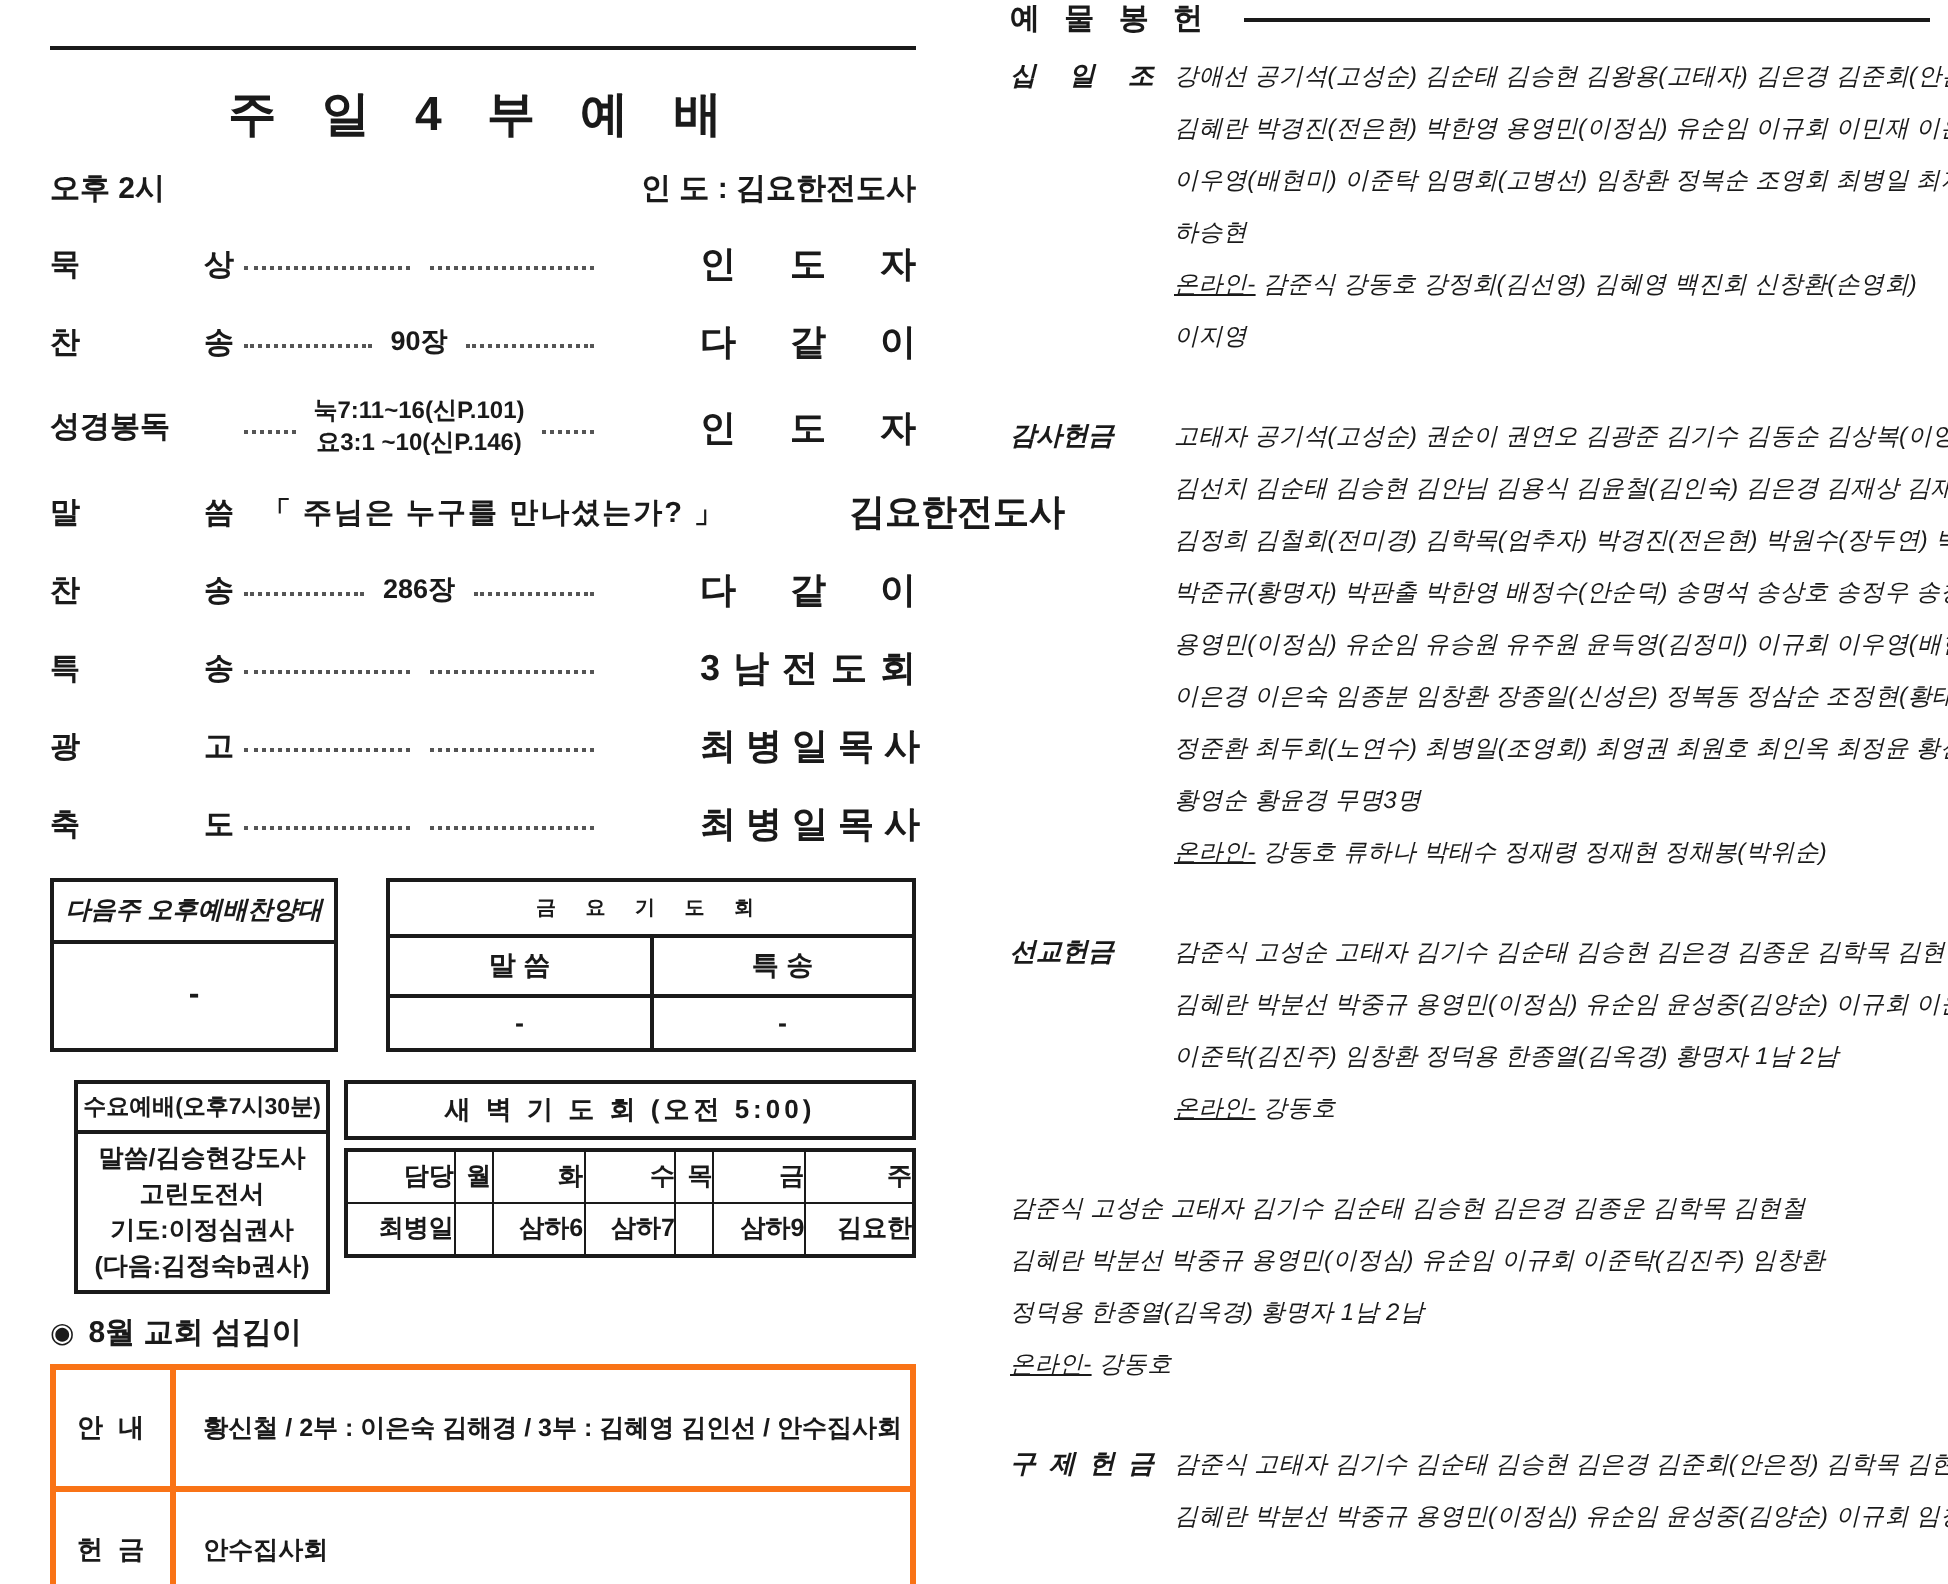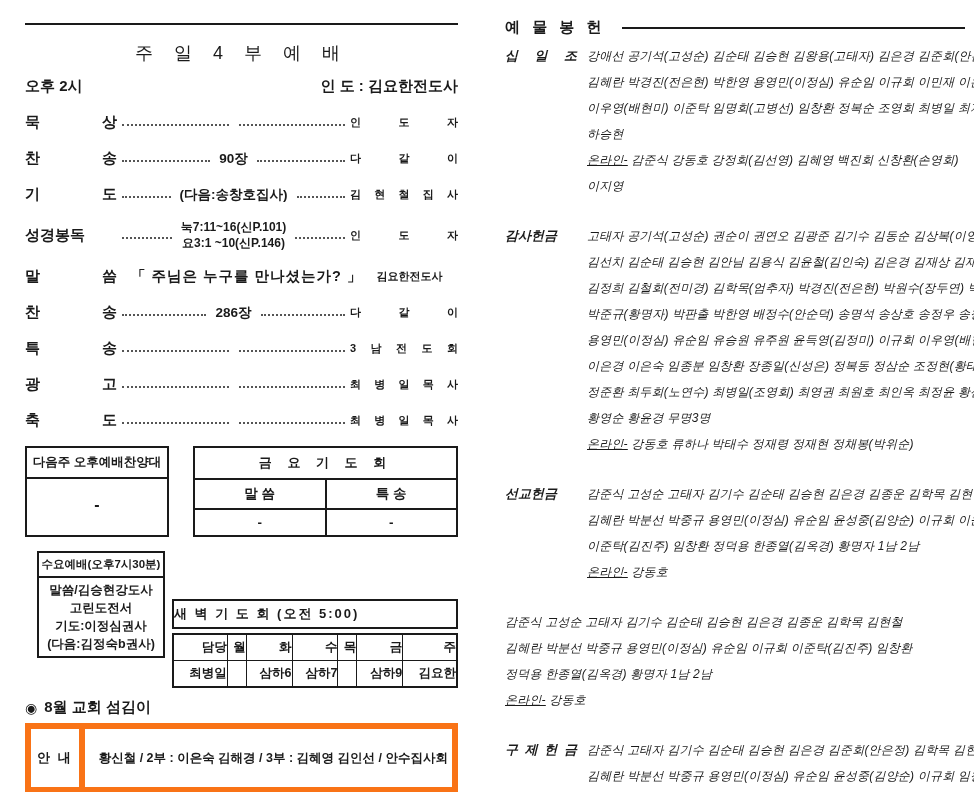--- a/index.html
+++ b/index.html
@@ -6,61 +6,61 @@
   body{
     width:974px;height:792px;background:#ffffff;color:#1a1a1a;
     font-family:"Liberation Sans","DejaVu Sans",sans-serif;
     position:relative;overflow:hidden;
   }
   .col-left{position:absolute;left:25px;top:0;width:433px;}
   .col-right{position:absolute;left:505px;top:0;width:460px;}
 
   
   .toprule{margin-top:23px;border-top:2px solid #1a1a1a;height:0;}
-  .title{margin:16px 0 0 0;text-align:center;font-size:18px;font-weight:normal;letter-spacing:8px;}
+  .title{margin:16px 0 0 0;text-align:center;font-size:24px;font-weight:bold;letter-spacing:8px;}
   .meta{margin-top:12px;display:flex;justify-content:space-between;font-size:15px;font-weight:bold;}
   .order{margin-top:16px;}
   .orow{display:flex;align-items:center;min-height:21px;margin-bottom:15px;}
   .o-label{width:92px;font-size:15px;font-weight:bold;text-align:justify;text-align-last:justify;white-space:nowrap;flex:0 0 auto;}
-  .o-right{width:108px;font-size:11px;font-weight:bold;text-align:justify;text-align-last:justify;white-space:nowrap;flex:0 0 auto;}
+  .o-right{width:108px;font-size:18px;font-weight:bold;text-align:justify;text-align-last:justify;white-space:nowrap;flex:0 0 auto;margin-left:48px;}
   .dots{flex:1 1 0;border-bottom:2px dotted #555;height:0;margin:0 5px;position:relative;top:2px;}
   .o-center{font-size:13.5px;font-weight:bold;padding:0 4px;white-space:nowrap;flex:0 0 auto;}
   .o-center:empty{display:none;}
   .o-center.scripture{font-size:12px;line-height:1.3;text-align:center;}
   .o-center.sermon{font-size:14.5px;letter-spacing:1px;}
 
   .boxes1{margin-top:12px;display:flex;gap:24px;}
   .boxA{width:140px;border:2px solid #1a1a1a;flex:0 0 auto;}
-  .boxA-h{border-bottom:2px solid #1a1a1a;font-size:12.5px;font-weight:bold;text-align:center;padding:6px 0;white-space:nowrap;}
+  .boxA-h{border-bottom:2px solid #1a1a1a;font-size:12.5px;font-weight:bold;text-align:center;padding:6px 0;white-space:nowrap;font-style:italic;}
   .boxA-b{height:52px;display:flex;align-items:center;justify-content:center;font-weight:bold;}
   .boxB{flex:1 1 auto;border:2px solid #1a1a1a;}
-  .boxB-h{border-bottom:2px solid #1a1a1a;font-size:13px;font-weight:bold;text-align:center;padding:6px 0;letter-spacing:6px;}
+  .boxB-h{border-bottom:2px solid #1a1a1a;font-size:10px;font-weight:bold;text-align:center;padding:6px 0;letter-spacing:6px;}
   .boxB-row{display:flex;}
   .boxB-row > div{flex:1 1 0;text-align:center;font-size:13.5px;font-weight:bold;padding:5px 0;}
   .boxB-row > div:first-child{border-right:2px solid #1a1a1a;}
   .boxB-row.hdr{border-bottom:2px solid #1a1a1a;}
 
   .row2{margin-top:14px;display:flex;gap:7px;align-items:flex-start;padding-left:12px;}
   .boxC{width:124px;border:2px solid #1a1a1a;flex:0 0 auto;}
   .boxC-h{border-bottom:2px solid #1a1a1a;font-size:11.5px;font-weight:bold;text-align:center;padding:4px 0;white-space:nowrap;}
   .boxC-b{padding:3px 0;font-size:12.5px;font-weight:bold;text-align:center;line-height:18px;white-space:nowrap;}
   .boxD{flex:1 1 auto;}
-  .boxD-title{border:2px solid #1a1a1a;text-align:left;font-size:13px;font-weight:bold;padding:4px 0;letter-spacing:2px;margin-bottom:4px;margin-top:48px;}
+  .boxD-title{border:2px solid #1a1a1a;text-align:center;font-size:13px;font-weight:bold;padding:4px 0;letter-spacing:2px;margin-bottom:4px;}
   table.dawn{width:100%;border-collapse:collapse;border:2px solid #1a1a1a;}
   table.dawn td{border:1px solid #1a1a1a;text-align:right;font-size:12.5px;font-weight:bold;padding:4px 0;height:17px;}
 
   .august{margin-top:10px;font-size:15px;font-weight:bold;display:flex;align-items:center;gap:7px;}
   .august .bullet{font-size:14px;}
   table.serve{width:100%;border-collapse:collapse;border:2px solid #1a1a1a;margin-top:6px;}
-  table.serve td{border:6px solid #f97316;font-size:13px;font-weight:bold;padding:20px 4px;height:18px;}
+  table.serve td{border:3px solid #f97316;font-size:13px;font-weight:bold;padding:20px 4px;height:18px;}
   table.serve td.lbl{width:58px;text-align:center;letter-spacing:2px;}
   table.serve td.val{padding-left:14px;white-space:nowrap;font-size:12.5px;}
 
   
-  .r-head{margin-top:18px;display:flex;align-items:center;text-align:center;}
+  .r-head{margin-top:0;display:flex;align-items:center;text-align:center;}
   .r-head .txt{font-size:15px;font-weight:bold;letter-spacing:4px;white-space:nowrap;}
   .r-head .line{flex:1 1 0;border-top:2px solid #1a1a1a;height:0;margin-left:16px;}
   .sec{display:flex;margin-top:6px;margin-bottom:24px;font-style:italic;}
   .sec-label{width:72px;flex:0 0 auto;font-size:13px;font-weight:bold;text-align:justify;text-align-last:justify;line-height:26px;white-space:nowrap;margin-right:10px;}
   .sec-body{flex:1 1 auto;}
   .sec-line{font-size:12px;line-height:26px;white-space:nowrap;letter-spacing:0.2px;}
   .online-label{text-decoration:underline;}
 </style>
 </head>
 <body>
@@ -81,27 +81,20 @@
 
       <div class="dots"></div>
       <div class="o-right">인 도 자</div>
     </div>
     <div class="orow">
       <div class="o-label">찬 송</div>
       <div class="dots"></div>
       <div class="o-center">90장</div>
       <div class="dots"></div>
       <div class="o-right">다 같 이</div>
-    </div>
-    <div class="orow">
-      <div class="o-label">기 도</div>
-      <div class="dots"></div>
-      <div class="o-center">(다음:송창호집사)</div>
-      <div class="dots"></div>
-      <div class="o-right">김 현 철 집 사</div>
     </div>
     <div class="orow">
       <div class="o-label">성경봉독</div>
       <div class="dots"></div>
       <div class="o-center scripture">
         <div>눅7:11~16(신P.101)</div>
         <div>요3:1 ~10(신P.146)</div>
       </div>
       <div class="dots"></div>
       <div class="o-right">인 도 자</div>

